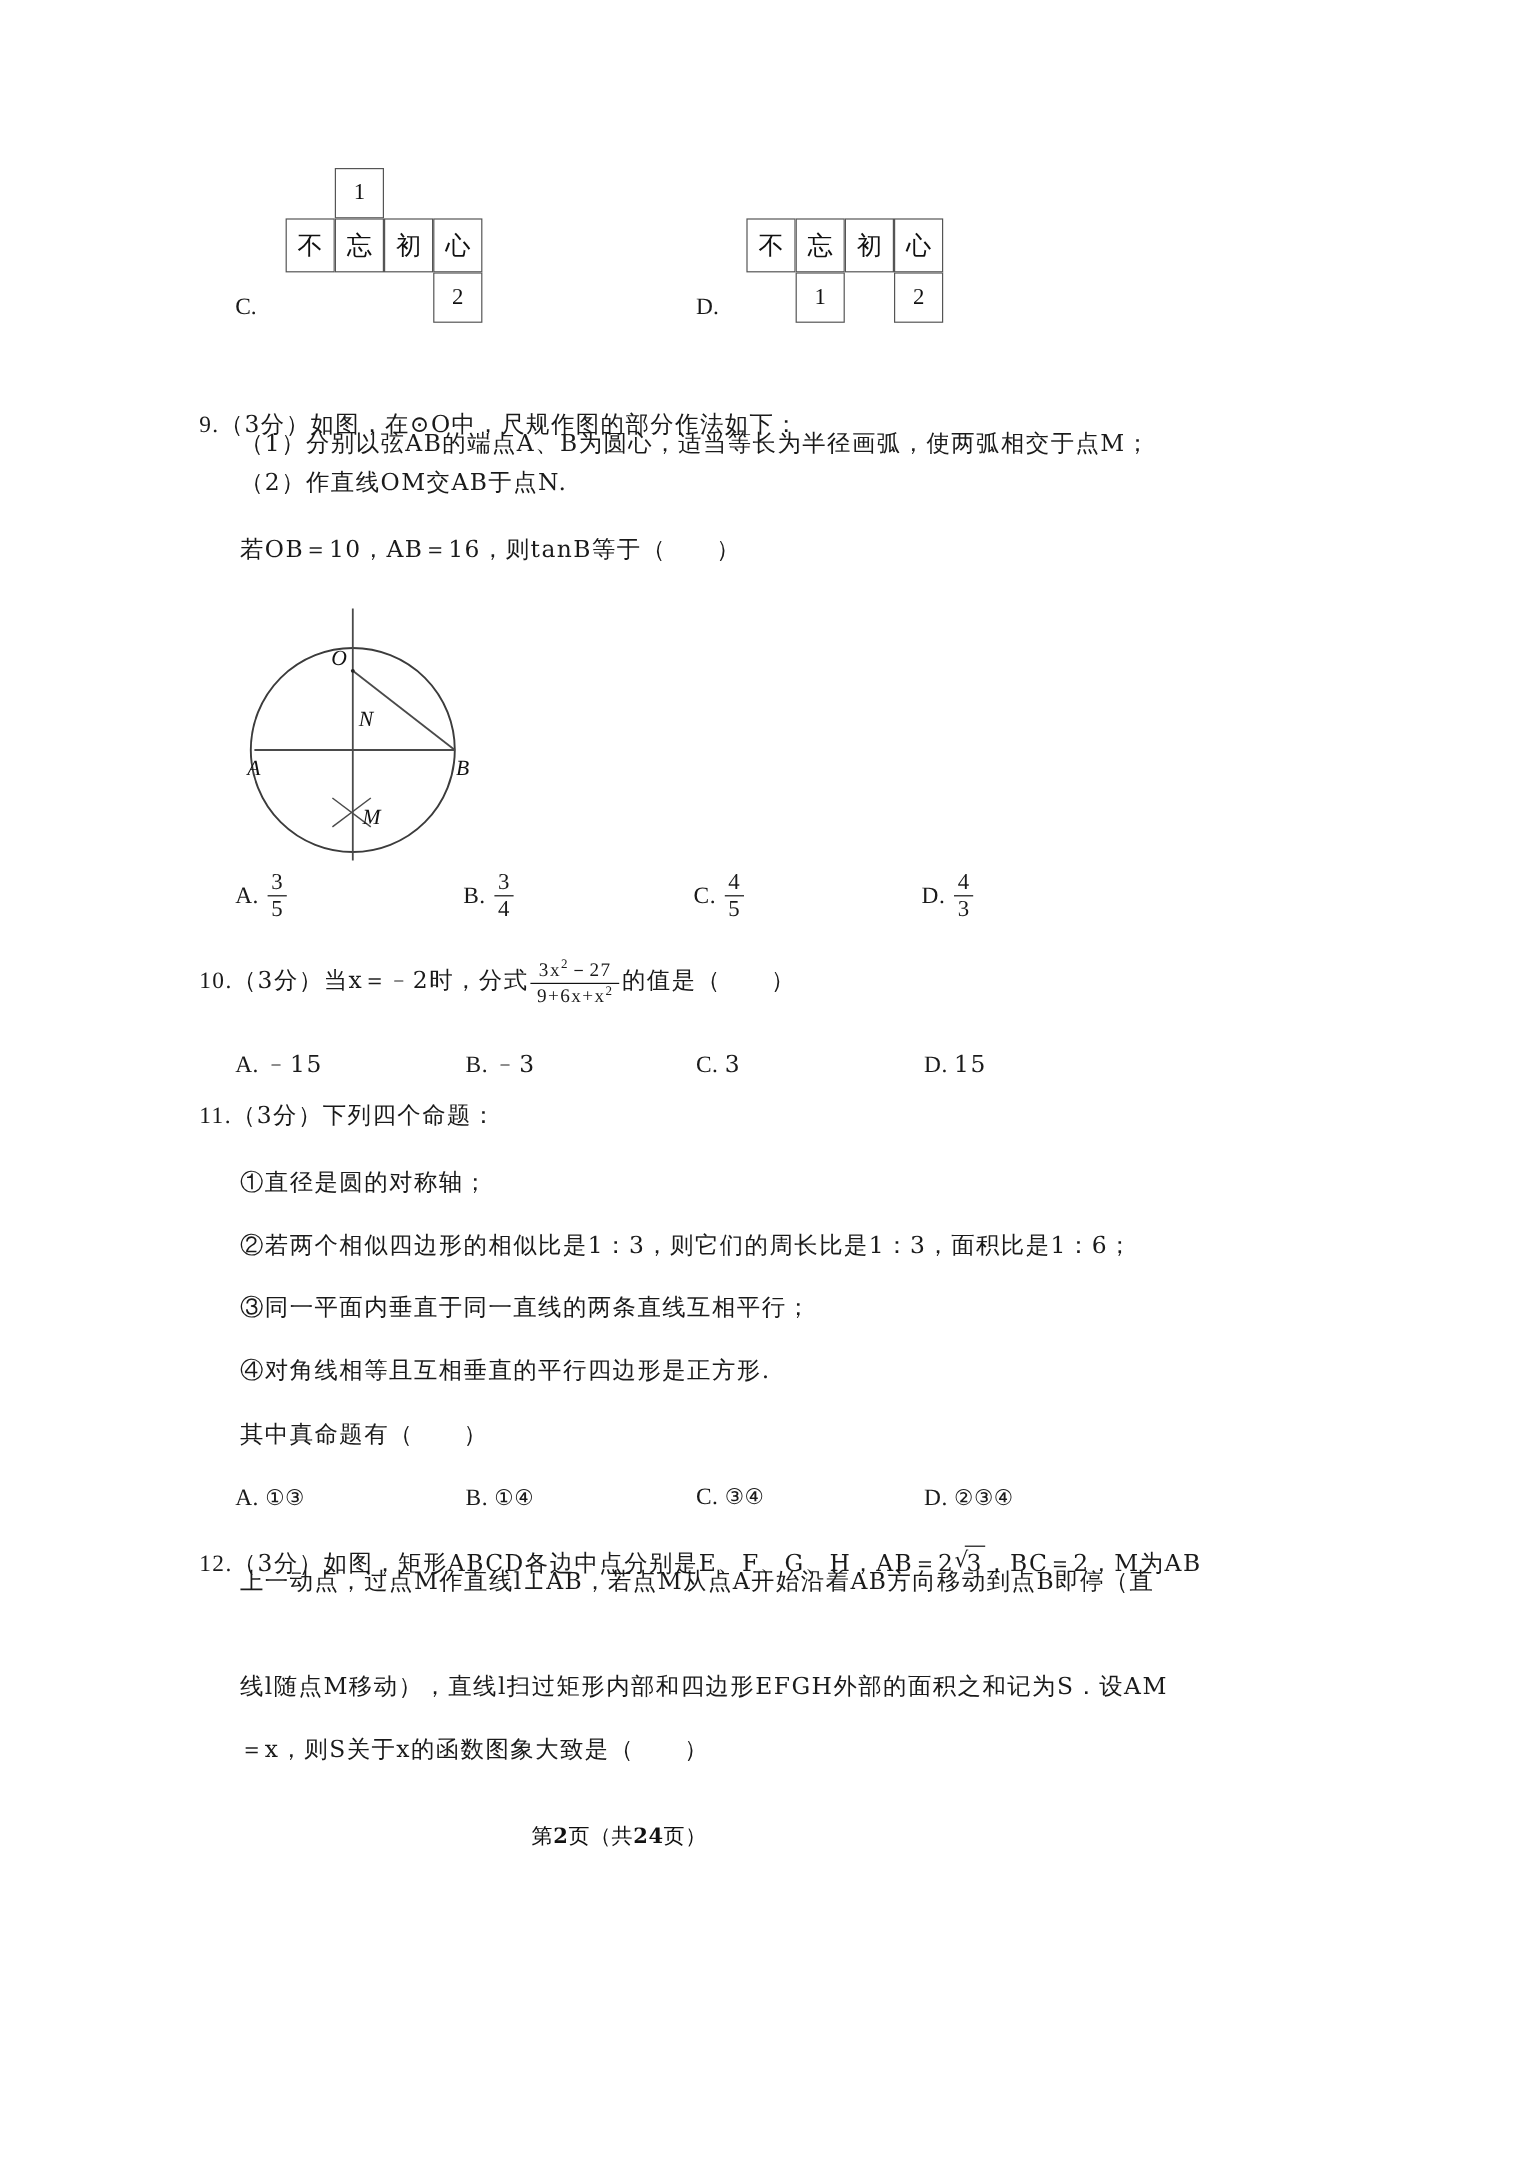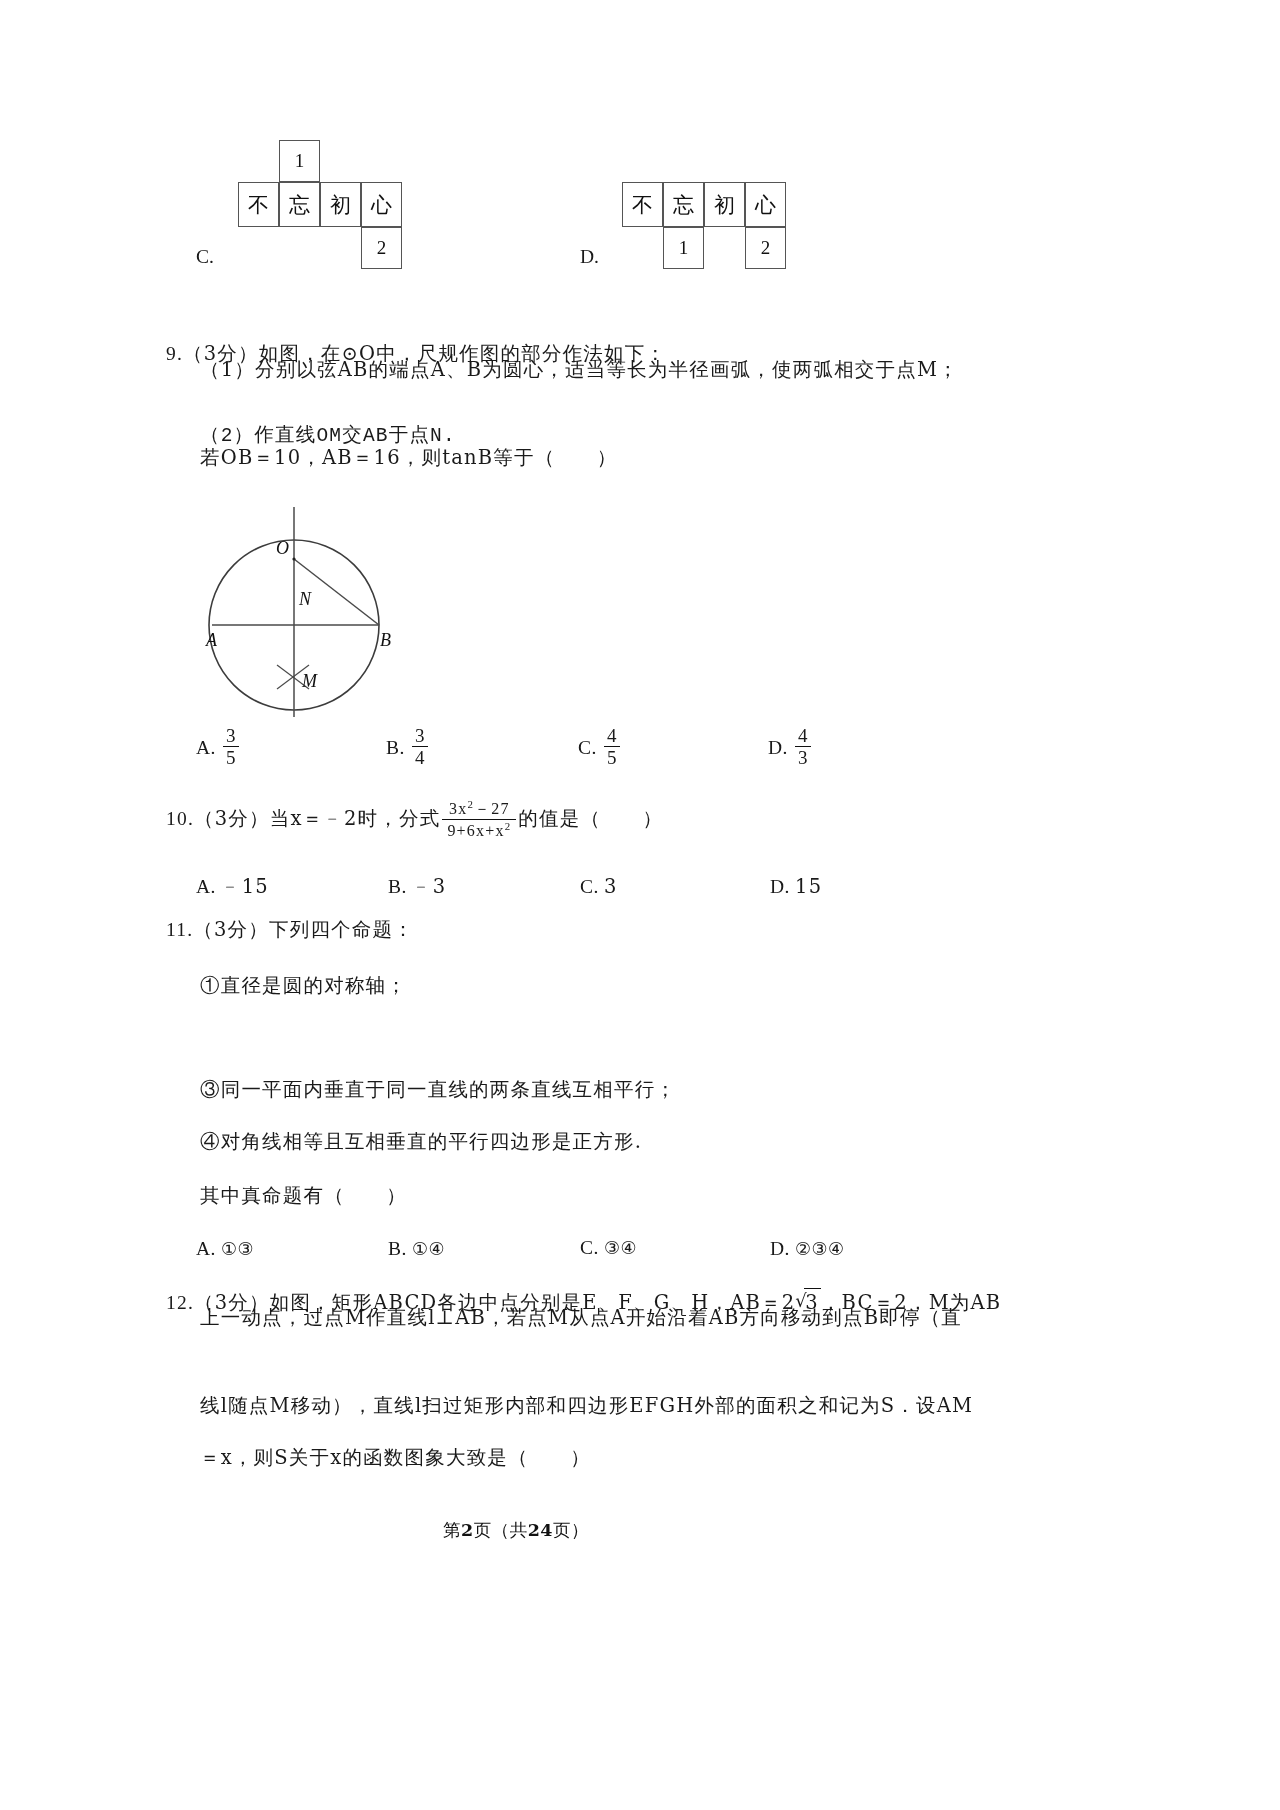--- a/index.html
+++ b/index.html
@@ -144,21 +144,21 @@
   </div>
 
   <div class="optlabel" style="left:580px; top:246px;">D.</div>
 
   <div class="txt cn" style="left:166px; top:312px;margin-top:28px;">
     <span class="qnum">9</span><span class="qnum">.</span><span>（3分）</span><span>如图，在⊙O中，尺规作图的部分作法如下：</span>
   </div>
 
   <div class="txt cn" style="left:200px; top:356px;">（1）分别以弦AB的端点A、B为圆心，适当等长为半径画弧，使两弧相交于点M；</div>
 
-  <div class="txt cn" style="left:200px; top:422px;font-family:Liberation Mono, monospace;">（2）作直线OM交AB于点N.</div>
+  <div class="txt cn" style="left:200px; top:388px;">（2）作直线OM交AB于点N.</div>
 
   <div class="txt cn" style="left:200px; top:444px;">若OB＝10，AB＝16，则tanB等于（　　）</div>
 
   <div class="figure" style="left:192px; top:458px; width:250px; height:260px;">
     <svg width="250" height="260" viewBox="0 0 250 260">
 
       <circle cx="102" cy="167" r="85" fill="none" stroke="#3c3c3c" stroke-width="1.6"></circle>
 
       <line x1="102" y1="49" x2="102" y2="259" stroke="#4a4a4a" stroke-width="1.5"></line>
 
@@ -227,20 +227,21 @@
   <div class="txt" style="left:770px; top:873px;">
     <span>D.</span>
     <span class="cn">15</span>
   </div>
 
   <div class="txt cn" style="left:166px; top:916px;">
     <span class="qnum">11</span><span class="qnum">.</span><span>（3分）</span><span>下列四个命题：</span>
   </div>
 
   <div class="txt cn" style="left:200px; top:972px;">①直径是圆的对称轴；</div>
+  <div class="txt cn" style="left:200px; top:1024px;">②若两个相似四边形的相似比是1：3，则它们的周长比是1：3，面积比是1：6；</div>
   <div class="txt cn" style="left:200px; top:1128px;">④对角线相等且互相垂直的平行四边形是正方形.</div>
   <div class="txt cn" style="left:200px; top:1076px;">③同一平面内垂直于同一直线的两条直线互相平行；</div>
 
   <div class="txt cn" style="left:200px; top:1182px;">其中真命题有（　　）</div>
 
   <div class="txt" style="left:196px; top:1235px;">
     <span>A.</span>
     <span class="encnum">①③</span>
   </div>
   <div class="txt" style="left:388px; top:1235px;">

